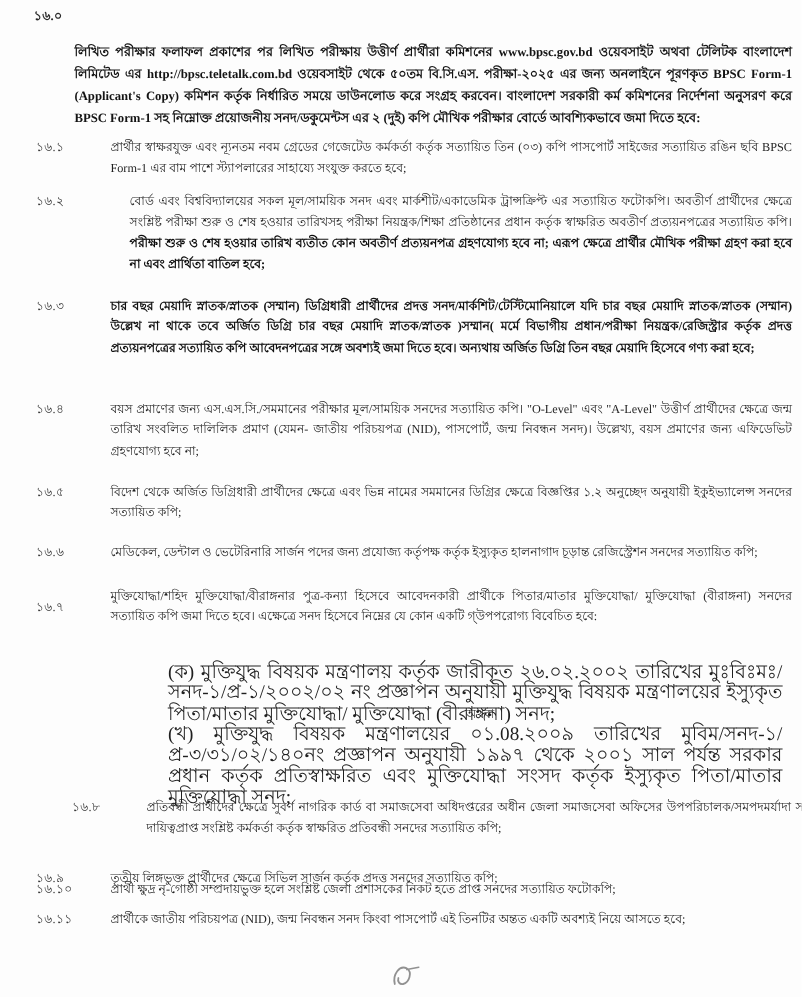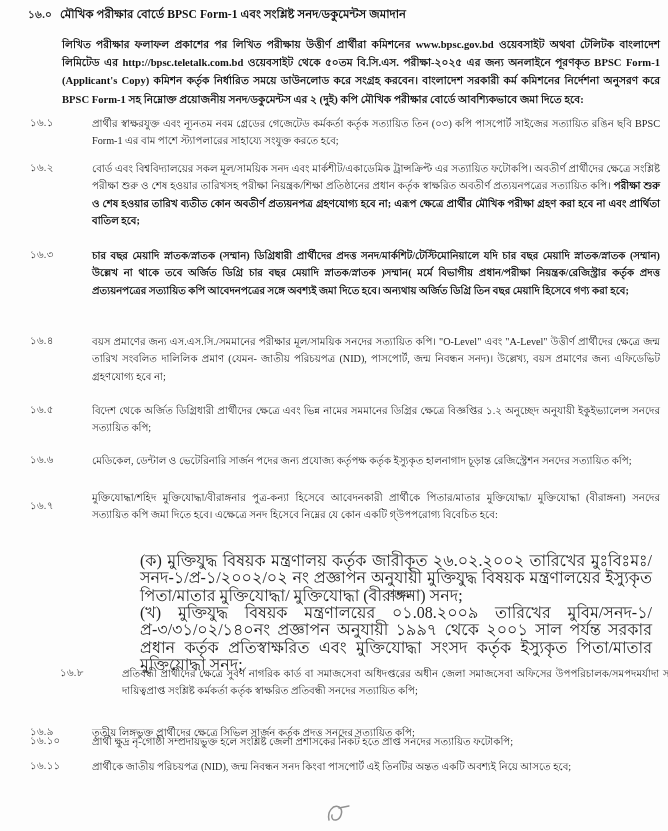--- a/index.html
+++ b/index.html
@@ -133,31 +133,30 @@
   }
   .sig-mark svg { display: block; }
 </style>
 </head>
 <body>
 
 <div class="page">
 
   <div class="heading-row">
     <div class="heading-num">১৬.০</div>
-    <div class="heading-text">মৌখিক পরীক্ষার বোর্ডে BPSC Form-1 এবং সংশ্লিষ্ট সনদ/ডকুমেন্টস জমাদান</div>
   </div>
 
   <div class="intro">লিখিত পরীক্ষার ফলাফল প্রকাশের পর লিখিত পরীক্ষায় উত্তীর্ণ প্রার্থীরা কমিশনের www.bpsc.gov.bd ওয়েবসাইট অথবা টেলিটক বাংলাদেশ লিমিটেড এর http://bpsc.teletalk.com.bd ওয়েবসাইট থেকে ৫০তম বি.সি.এস. পরীক্ষা-২০২৫ এর জন্য অনলাইনে পূরণকৃত BPSC Form-1 (Applicant's Copy) কমিশন কর্তৃক নির্ধারিত সময়ে ডাউনলোড করে সংগ্রহ করবেন। বাংলাদেশ সরকারী কর্ম কমিশনের নির্দেশনা অনুসরণ করে BPSC Form-1 সহ নিম্নোক্ত প্রয়োজনীয় সনদ/ডকুমেন্টস এর ২ (দুই) কপি মৌখিক পরীক্ষার বোর্ডে আবশ্যিকভাবে জমা দিতে হবে:</div>
 
   <div class="clause" style="top:115px;">
     <div class="clause-num">১৬.১</div>
     <div class="clause-body">প্রার্থীর স্বাক্ষরযুক্ত এবং ন্যূনতম নবম গ্রেডের গেজেটেড কর্মকর্তা কর্তৃক সত্যায়িত তিন (০৩) কপি পাসপোর্ট সাইজের সত্যায়িত রঙিন ছবি BPSC Form-1 এর বাম পাশে স্ট্যাপলারের সাহায্যে সংযুক্ত করতে হবে;</div>
   </div>
 
-  <div class="clause" style="top:160px;">
+  <div class="clause" style="top:160px;gap:16px;">
     <div class="clause-num">১৬.২</div>
     <div class="clause-body">
       <span>বোর্ড এবং বিশ্ববিদ্যালয়ের সকল মূল/সাময়িক সনদ এবং মার্কশীট/একাডেমিক ট্রান্সক্রিপ্ট এর সত্যায়িত ফটোকপি। অবতীর্ণ প্রার্থীদের ক্ষেত্রে সংশ্লিষ্ট পরীক্ষা শুরু ও শেষ হওয়ার তারিখসহ পরীক্ষা নিয়ন্ত্রক/শিক্ষা প্রতিষ্ঠানের প্রধান কর্তৃক স্বাক্ষরিত অবতীর্ণ প্রত্যয়নপত্রের সত্যায়িত কপি। </span><span class="b">পরীক্ষা শুরু ও শেষ হওয়ার তারিখ ব্যতীত কোন অবতীর্ণ প্রত্যয়নপত্র গ্রহণযোগ্য হবে না; এরূপ ক্ষেত্রে প্রার্থীর মৌখিক পরীক্ষা গ্রহণ করা হবে না এবং প্রার্থিতা বাতিল হবে;</span>
     </div>
   </div>
 
   <div class="clause" style="top:247px;">
     <div class="clause-num">১৬.৩</div>
     <div class="clause-body bold">চার বছর মেয়াদি স্নাতক/স্নাতক (সম্মান) ডিগ্রিধারী প্রার্থীদের প্রদত্ত সনদ/মার্কশিট/টেস্টিমোনিয়ালে যদি চার বছর মেয়াদি স্নাতক/স্নাতক (সম্মান) উল্লেখ না থাকে তবে অর্জিত ডিগ্রি চার বছর মেয়াদি স্নাতক/স্নাতক )সম্মান( মর্মে বিভাগীয় প্রধান/পরীক্ষা নিয়ন্ত্রক/রেজিস্ট্রার কর্তৃক প্রদত্ত প্রত্যয়নপত্রের সত্যায়িত কপি আবেদনপত্রের সঙ্গে অবশ্যই জমা দিতে হবে। অন্যথায় অর্জিত ডিগ্রি তিন বছর মেয়াদি হিসেবে গণ্য করা হবে;</div>
   </div>

